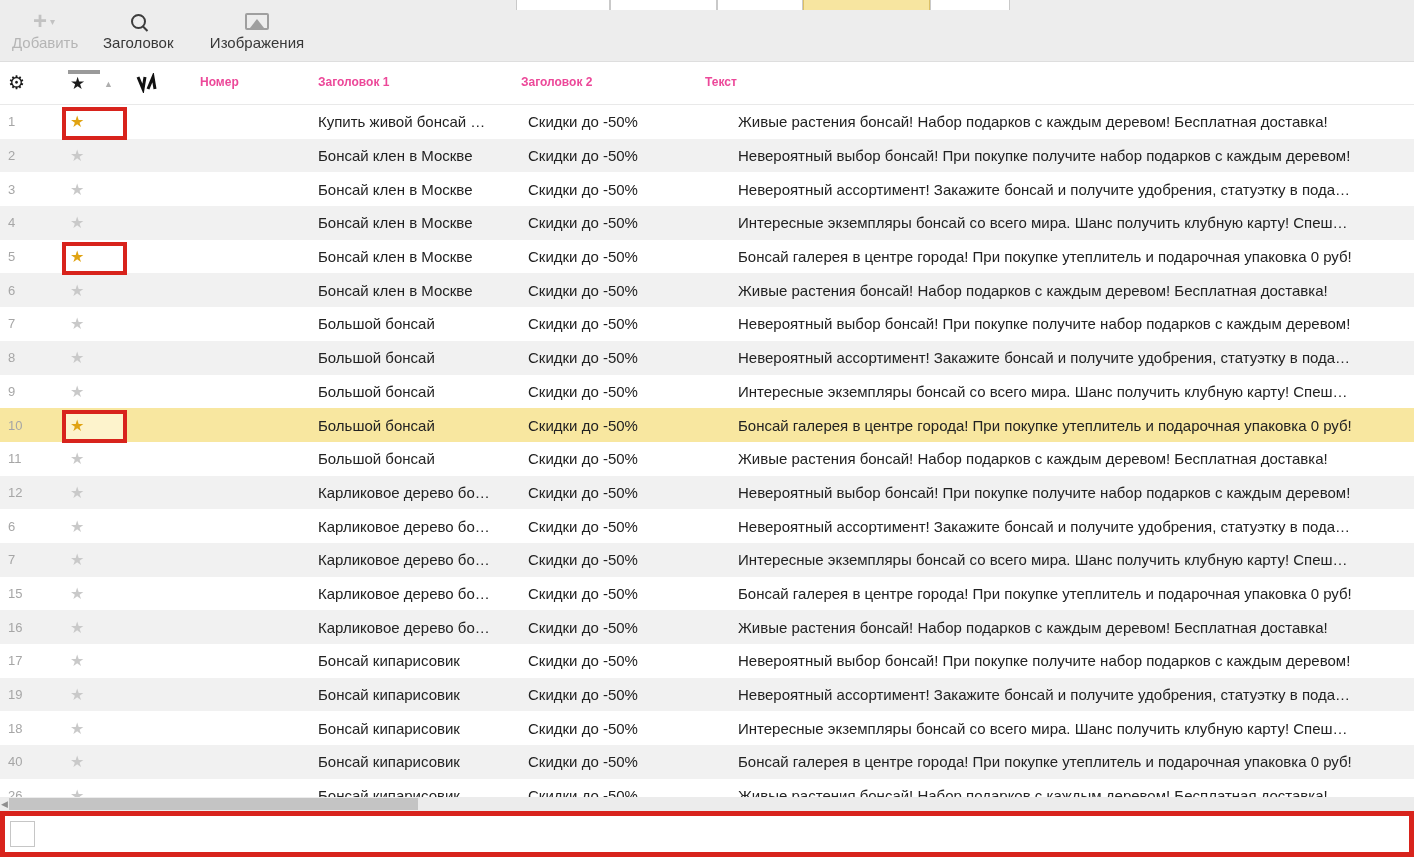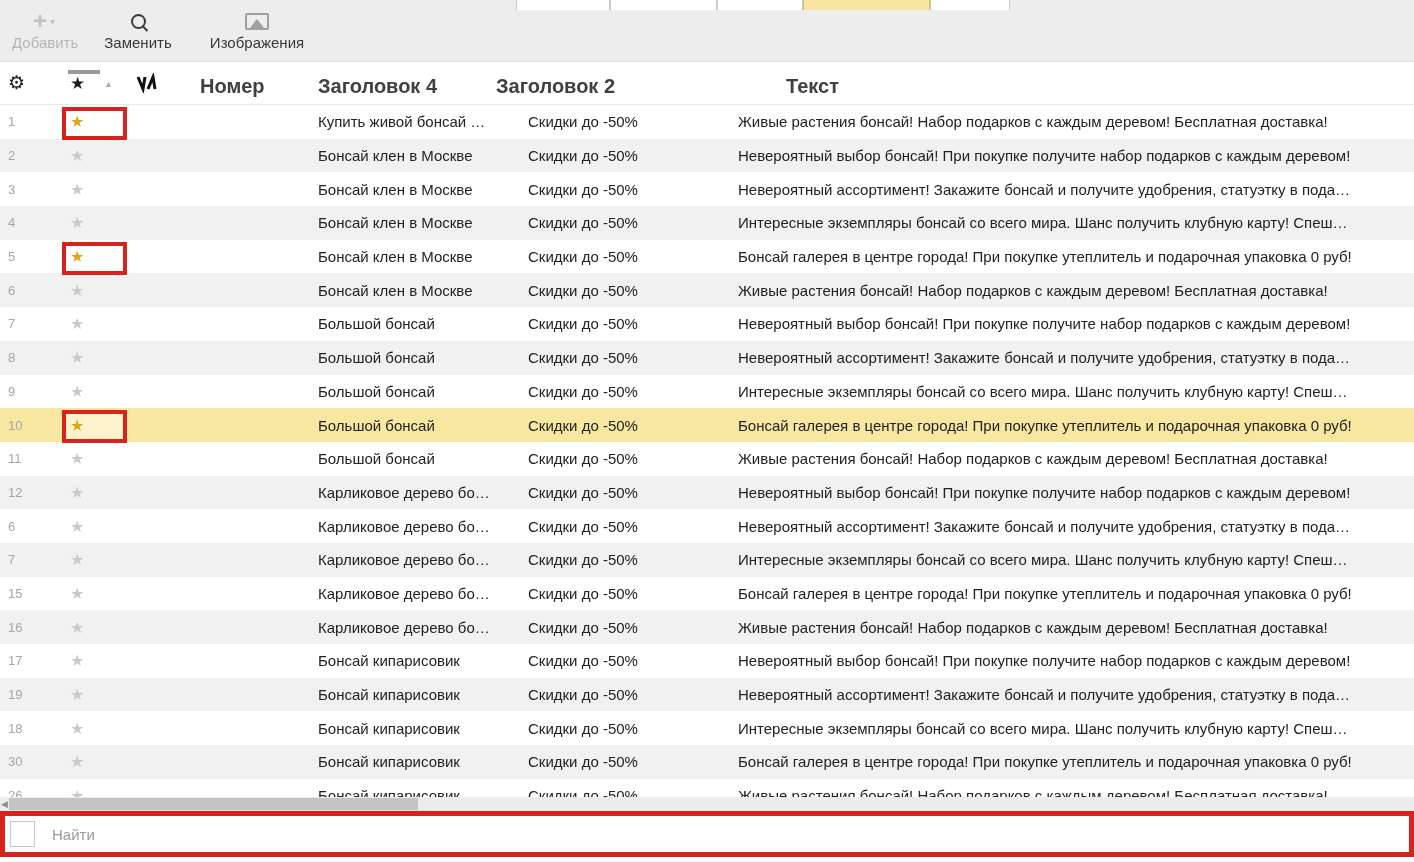--- a/index.html
+++ b/index.html
@@ -18,21 +18,21 @@
   .tb.disabled{color:#b5b5b5}
   .plus{font-size:24px;line-height:20px;color:#c2c2c2;font-weight:bold}
   .caret{font-size:10px;color:#c2c2c2}
   .mag{width:11px;height:11px;border:2px solid #3c3c3c;border-radius:50%;position:relative;display:inline-block}
   .mag::after{content:"";position:absolute;width:2px;height:7px;background:#3c3c3c;transform:rotate(-45deg);left:11px;top:9px}
   .img-ic{width:24px;height:17px;background:#9f9f9f;border-radius:2px;position:relative;overflow:hidden;display:inline-block}
   .img-ic::before{content:"";position:absolute;left:2px;top:2px;right:2px;bottom:2px;background:#ededed}
   .img-ic::after{content:"";position:absolute;bottom:2px;left:5px;border-left:7px solid transparent;border-right:7px solid transparent;border-bottom:9px solid #9f9f9f}
   
   .thead{position:absolute;top:62px;left:0;width:1414px;height:43px;background:#fff;border-bottom:1px solid #e9e9e9;box-sizing:border-box;z-index:2}
-  .thead .h-label{position:absolute;top:13px;font-size:20px;font-weight:bold;color:#404040;white-space:nowrap}
+  .thead .h-label{position:absolute;top:13px;font-size:12px;font-weight:bold;color:#ec4899;white-space:nowrap}
   .gear{position:absolute;left:8px;top:9px;font-size:19px;color:#1a1a1a}
   .sortbar{position:absolute;left:68px;top:8px;width:32px;height:4px;background:#9a9a9a}
   .h-star{position:absolute;left:70px;top:11px;font-size:17px;color:#1c1c1c}
   .h-tri{position:absolute;left:104px;top:17px;font-size:9px;color:#aeaeae}
   .ab-ic{position:absolute;left:136px;top:11px}
   
   .rows{position:absolute;top:105px;left:0;width:1414px;height:692px;overflow:hidden;z-index:1}
   .row{display:flex;align-items:center;height:33.7px;font-size:15px;color:#222;white-space:nowrap;background:#fff}
   .row.alt{background:#f1f1f1}
   .row.selected{background:#f8e7a0}
@@ -66,21 +66,21 @@
     <div class="icrow">
       <span class="plus">+</span>
       <span class="caret">▾</span>
     </div>
     <div>Добавить</div>
   </div>
   <div class="tb" style="left:103px;width:70px">
     <div class="icrow">
         <span class="mag"></span>
       </div>
-    <div>Заменить</div>
+    <div>Заголовок</div>
   </div>
   <div class="tb" style="left:207px;width:100px">
     <div class="icrow">
         <span class="img-ic"></span>
       </div>
     <div>Изображения</div>
   </div>
 </div>
 
 <div class="tabstrip">
@@ -94,23 +94,23 @@
 <div class="thead">
   <span class="gear">⚙</span>
   <span class="sortbar"></span>
   <span class="h-star">★</span>
   <span class="h-tri">▲</span>
   <svg class="ab-ic" width="24" height="20" viewBox="0 0 24 20">
     <path d="M2 4 L7 16 L9 4" fill="none" stroke="#111" stroke-width="3"></path>
     <path d="M12 16 L17 4 L19 16" fill="none" stroke="#111" stroke-width="3"></path>
   </svg>
   <span class="h-label" style="left:200px">Номер</span>
-  <span class="h-label" style="left:318px">Заголовок 4</span>
-  <span class="h-label" style="left:496px">Заголовок 2</span>
-  <span class="h-label" style="left:786px">Текст</span>
+  <span class="h-label" style="left:318px">Заголовок 1</span>
+  <span class="h-label" style="left:521px">Заголовок 2</span>
+  <span class="h-label" style="left:705px">Текст</span>
 </div>
 
 <div class="rows">
     <div class="row">
       <span class="c-num">1</span>
       <span class="c-star">
         <span class="annot"></span>
         <span class="star-g starred"></span>
       </span>
       <span class="c-fill"></span>
@@ -294,21 +294,21 @@
       <span class="c-num">18</span>
       <span class="c-star">
         <span class="star-g"></span>
       </span>
       <span class="c-fill"></span>
       <span class="c-h1">Бонсай кипарисовик</span>
       <span class="c-h2">Скидки до -50%</span>
       <span class="c-text">Интересные экземпляры бонсай со всего мира. Шанс получить клубную карту! Спеш…</span>
     </div>
     <div class="row alt">
-      <span class="c-num">30</span>
+      <span class="c-num">40</span>
       <span class="c-star">
         <span class="star-g"></span>
       </span>
       <span class="c-fill"></span>
       <span class="c-h1">Бонсай кипарисовик</span>
       <span class="c-h2">Скидки до -50%</span>
       <span class="c-text">Бонсай галерея в центре города! При покупке утеплитель и подарочная упаковка 0 руб!</span>
     </div>
     <div class="row">
       <span class="c-num">26</span>
@@ -322,14 +322,13 @@
     </div>
   </div>
 
 <div class="hscroll">
   <span class="hs-arrow">◀</span>
   <span class="hs-thumb"></span>
 </div>
 
 <div class="searchbox">
   <span class="sq-btn"></span>
-  <input class="search-input" type="text" placeholder="Найти" style="">
 </div>
 
 </body></html>

